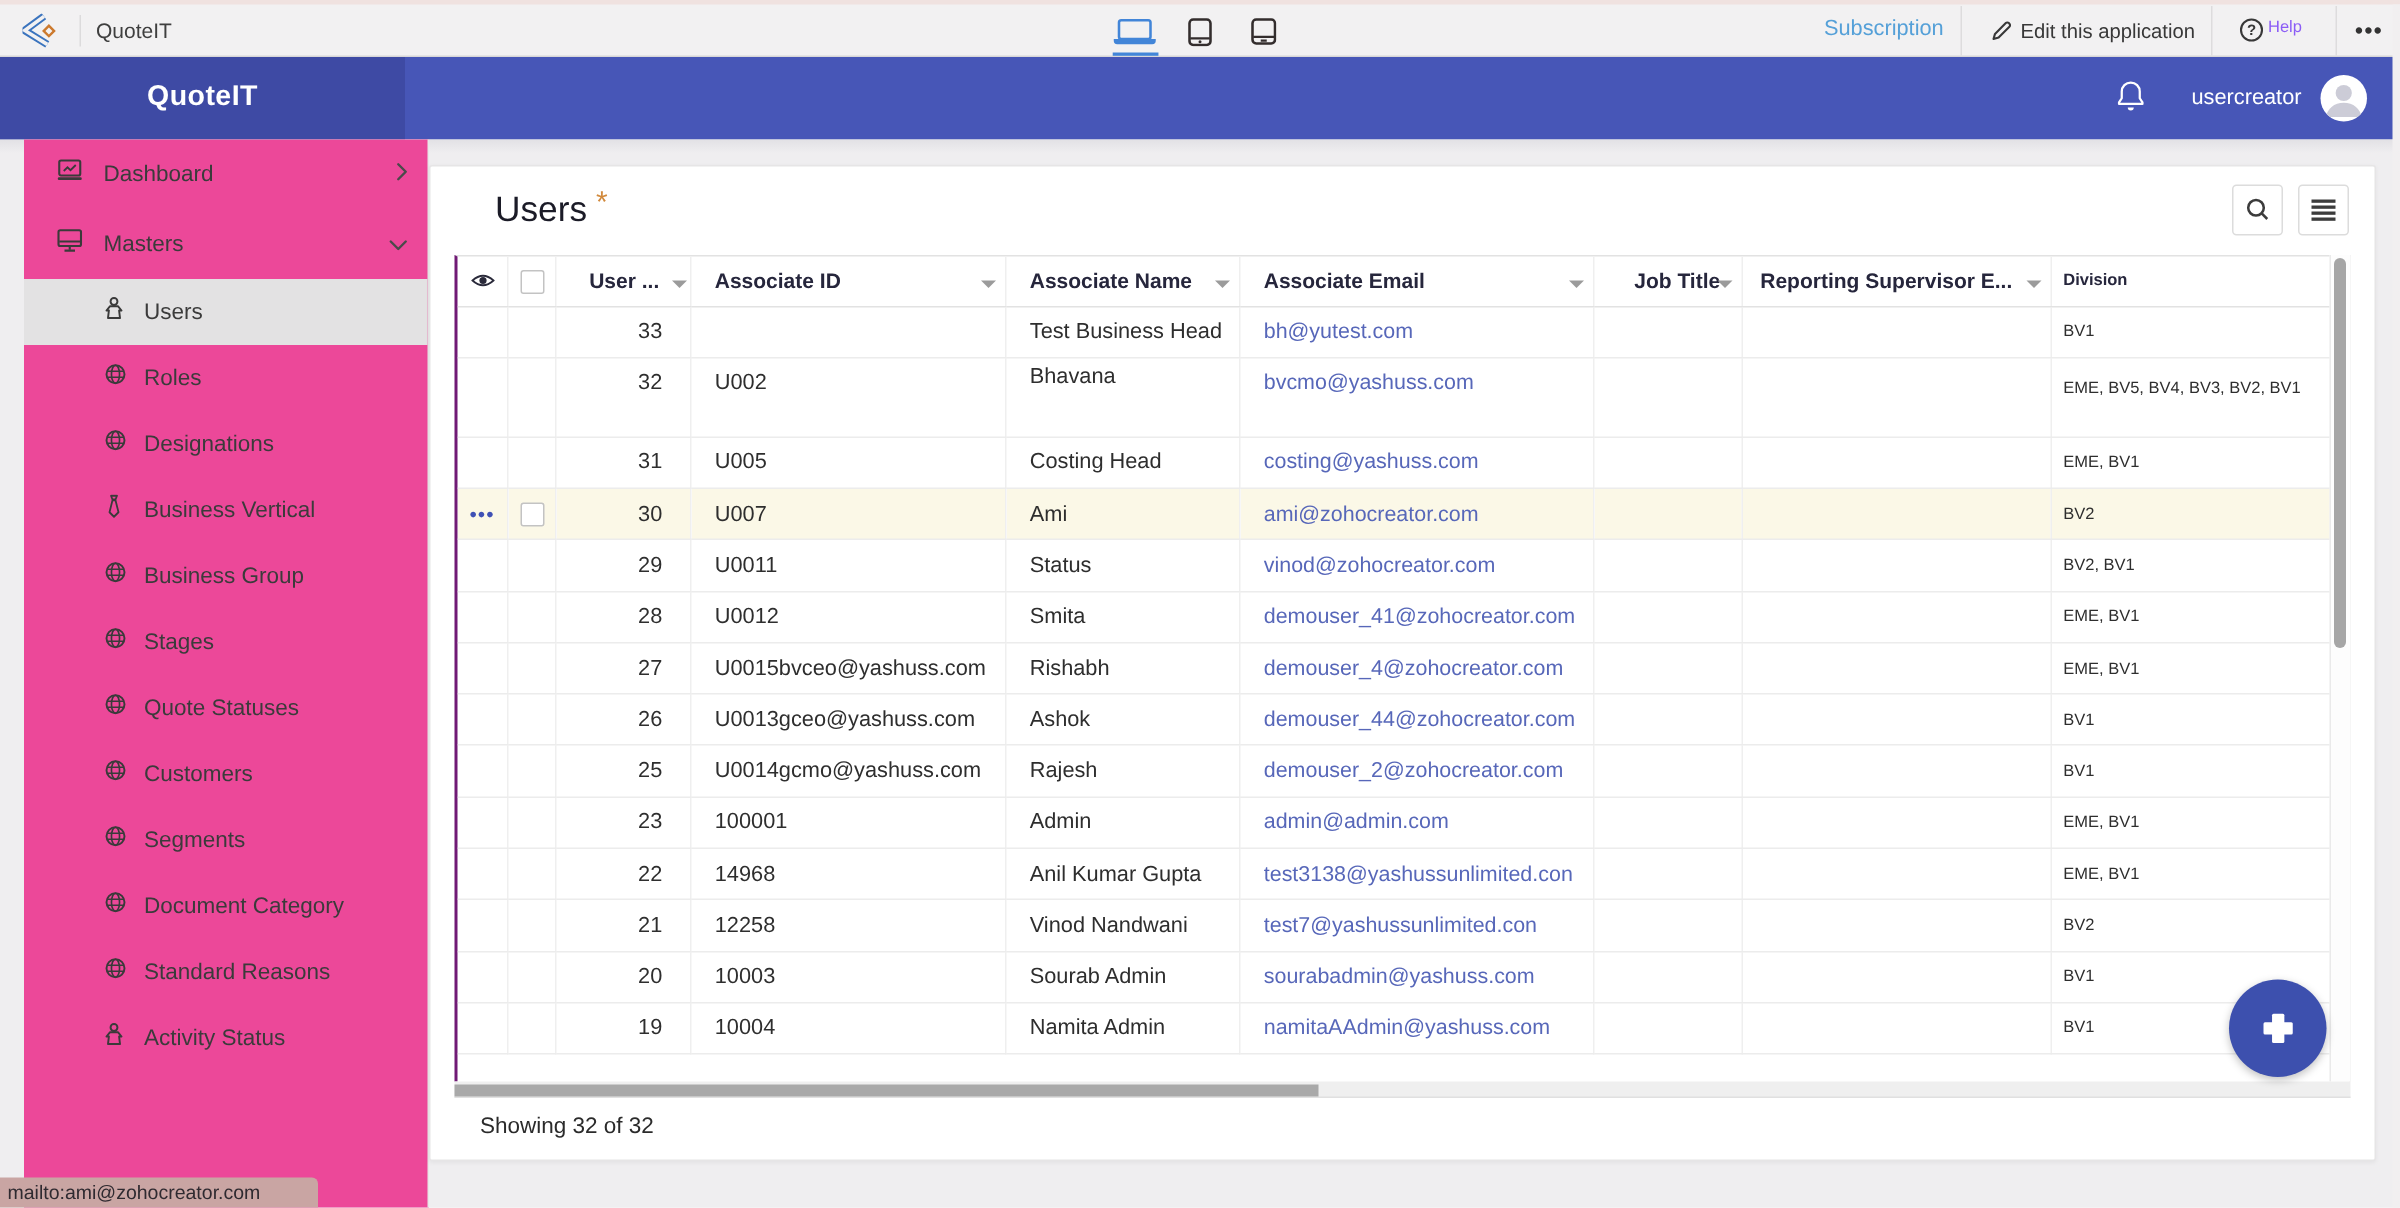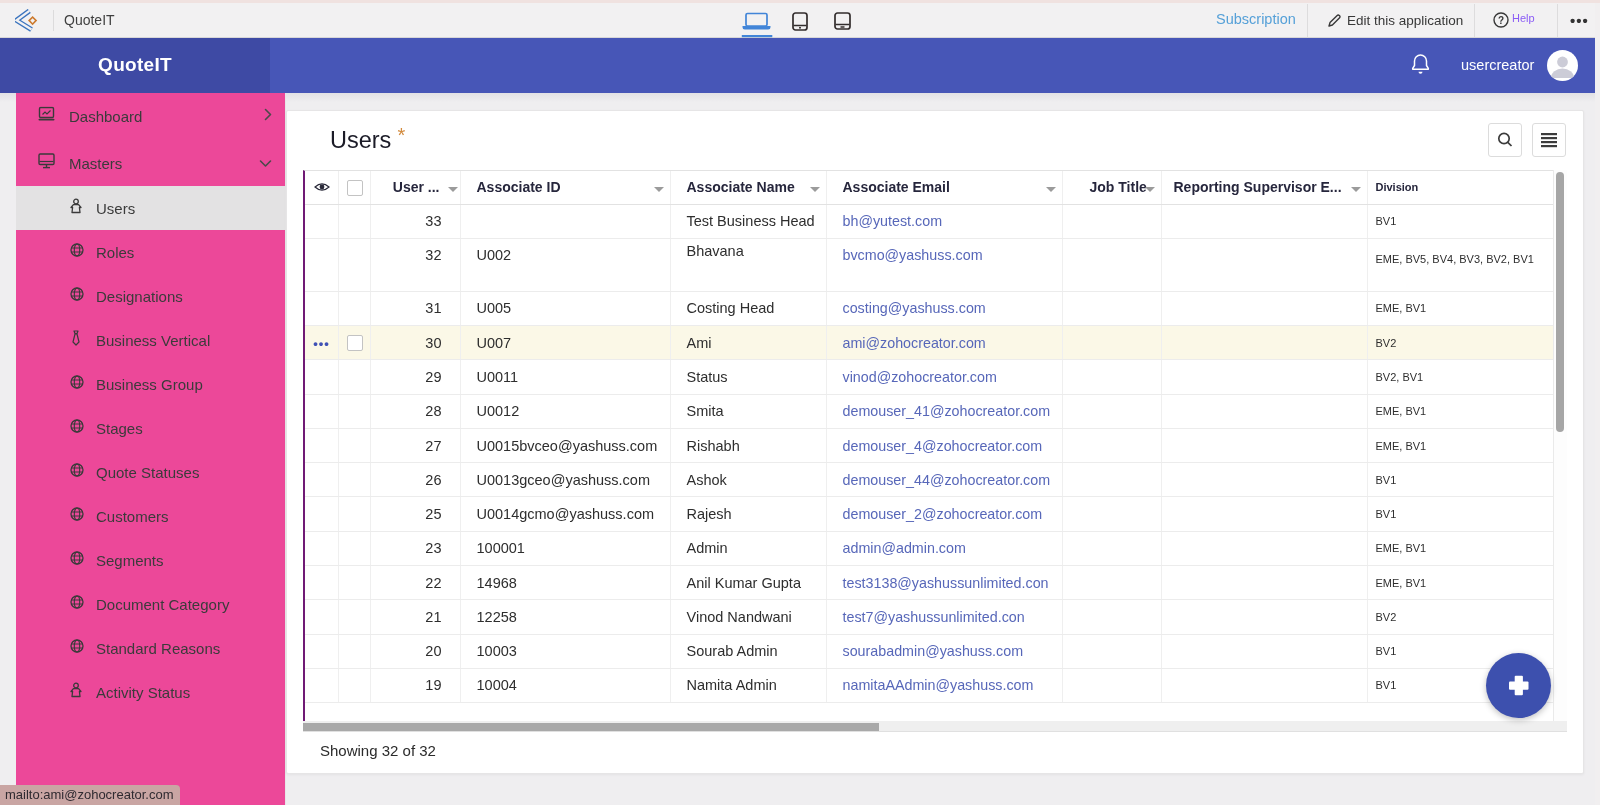--- a/index.html
+++ b/index.html
@@ -54,21 +54,21 @@
   .arr { position:absolute; right:6px; top:16px; width:0; height:0; border-left:5px solid transparent; border-right:5px solid transparent; border-top:5px solid #9b9b9b; }
   .cb { display:inline-block; width:16px; height:16px; border:1px solid #c3c3c3; border-radius:2px; background:#fff; vertical-align:middle; }
   tr.hl td { background:#fbf8e7; }
   .dots3 { color:#3f51b5; font-weight:bold; letter-spacing:1px; font-size:13px; }
   #vsb { position:absolute; left:1553px; top:170px; width:14px; height:551px; background:#fdfdfd; border-left:1px solid #eaeaea; }
   #vsb .thumb { position:absolute; left:2px; top:2px; width:8px; height:260px; background:#a6a6a6; border-radius:4px; }
   #hsb { position:absolute; left:303px; top:721px; width:1264px; height:11px; background:#efefef; border-bottom:1px solid #e0e0e0; }
   #hsb .thumb { position:absolute; left:0; top:2px; width:576px; height:7.5px; background:#a9a9a9; }
   #showing { position:absolute; left:320px; top:742px; font-size:15px; color:#2b2b2b; }
   #fab { position:absolute; left:1486px; top:653px; width:65px; height:65px; border-radius:50%; background:#3d50ae; box-shadow:0 2px 6px rgba(0,0,0,.25); }
-  #mailto { position:absolute; left:0; top:785px; width:180px; height:20px; background:#c9a5a3; border-top-right-radius:4px; font-size:13px; color:#2f2a30; line-height:20px; padding-left:5px; }
+  #mailto { position:absolute; left:0; top:785px; width:212px; height:20px; background:#c9a5a3; border-top-right-radius:4px; font-size:13px; color:#2f2a30; line-height:20px; padding-left:5px; }
   #rightstrip { position:absolute; left:1595px; top:3px; width:5px; height:802px; background:#f1eff0; }
 </style>
 </head>
 <body>
 
 <div id="topbar"></div>
 <div id="pinkstrip"></div>
 <svg class="abs" style="left:15px;top:9px" width="24" height="24" viewBox="0 0 24 24" fill="none">
   <polyline points="14.3,1.9 1.5,11.3 16.5,20.6" stroke="#3b74be" stroke-width="5" fill="none"></polyline>
   <polyline points="14.3,1.9 1.5,11.3 16.5,20.6" stroke="#f2f1f2" stroke-width="2.4" fill="none"></polyline>

